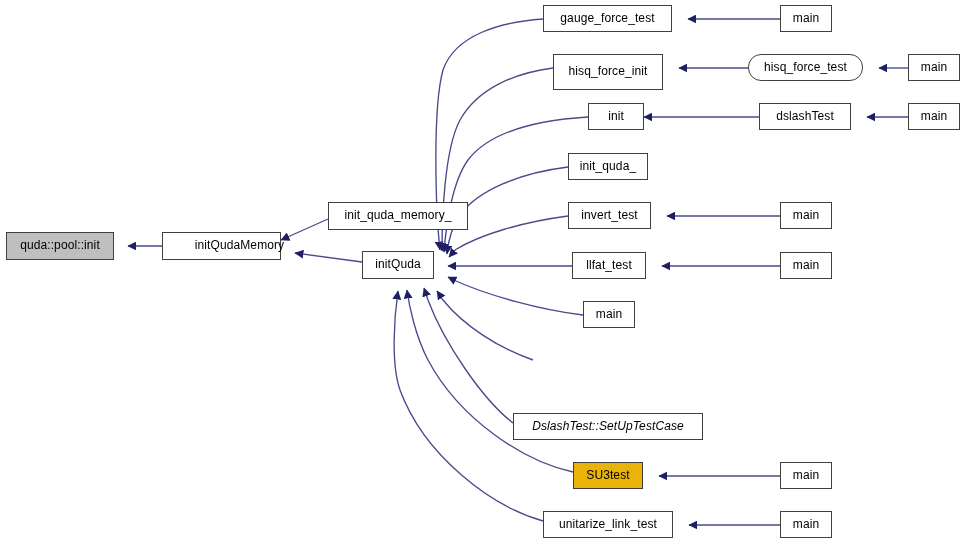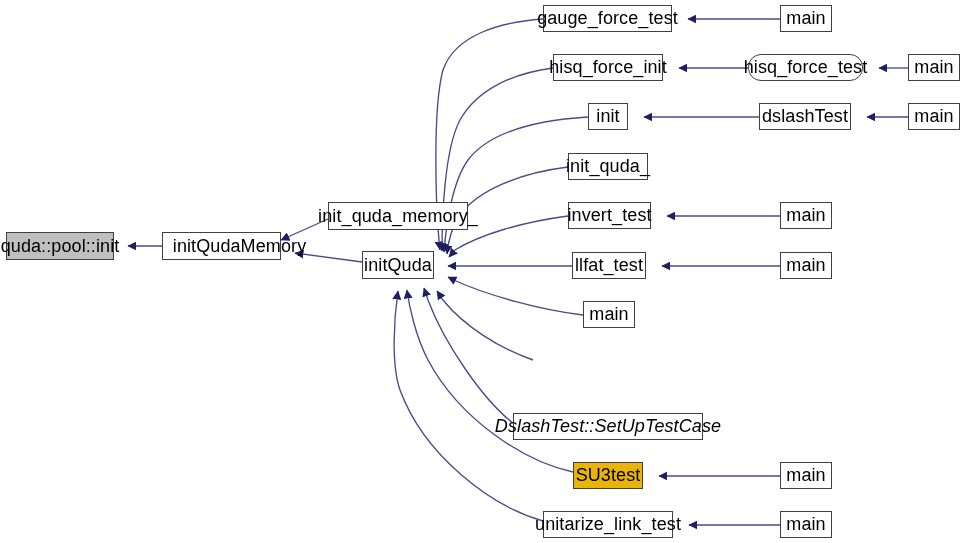--- a/index.html
+++ b/index.html
@@ -1,20 +1,20 @@
 <!DOCTYPE html>
 <html><head>
 <meta charset="utf-8">
 <style>
   html,body{margin:0;padding:0;background:#ffffff;}
   body{font-family:"Liberation Sans",sans-serif;}
   #graph{position:relative;width:965px;height:543px;background:#ffffff;overflow:hidden;}
   #edges{position:absolute;left:0;top:0;width:965px;height:543px;}
   .node{position:absolute;box-sizing:border-box;border:1px solid #404040;
-        background:#ffffff;color:#000000;font-size:18px;line-height:1.12;
+        background:#ffffff;color:#000000;font-size:12px;line-height:1.12;
         display:flex;align-items:center;justify-content:center;text-align:center;
         white-space:pre-line;letter-spacing:0.1px;}
   .node.hl{background:#bfbfbf;border-color:#404040;}
 </style>
 </head>
 <body>
 
 <div id="graph" style="background: rgb(255, 255, 255);">
   <svg id="edges" viewBox="0 0 965 543" xmlns="http://www.w3.org/2000/svg">
       <defs>
@@ -45,24 +45,24 @@
       <path d="M780,266 L662,266" fill="none" stroke="#4a4a8c" stroke-width="1.35" marker-end="url(#ah)"></path>
       <path d="M780,476 L659,476" fill="none" stroke="#4a4a8c" stroke-width="1.35" marker-end="url(#ah)"></path>
       <path d="M780,525 L689,525" fill="none" stroke="#4a4a8c" stroke-width="1.35" marker-end="url(#ah)"></path>
     </svg>
 <div class="node hl" style="left: 6px; top: 232px; width: 108px; height: 28px; background: rgb(191, 191, 191); border-color: rgb(64, 64, 64); color: rgb(0, 0, 0);"><span>quda::pool::init</span></div>
     <div class="node" style="left: 162px; top: 232px; width: 119px; height: 28px; background: rgb(255, 255, 255); border-color: rgb(64, 64, 64); color: rgb(0, 0, 0); padding-left: 36px;"><span>initQudaMemory</span></div>
     <div class="node" style="left: 328px; top: 202px; width: 140px; height: 28px; background: rgb(255, 255, 255); border-color: rgb(64, 64, 64); color: rgb(0, 0, 0);"><span>init_quda_memory_</span></div>
     <div class="node" style="left: 362px; top: 251px; width: 72px; height: 28px; background: rgb(255, 255, 255); border-color: rgb(64, 64, 64); color: rgb(0, 0, 0);"><span>initQuda</span></div>
     <div class="node" style="left: 543px; top: 5px; width: 129px; height: 27px; background: rgb(255, 255, 255); border-color: rgb(64, 64, 64); color: rgb(0, 0, 0);"><span>gauge_force_test</span></div>
     <div class="node" style="left: 780px; top: 5px; width: 52px; height: 27px; background: rgb(255, 255, 255); border-color: rgb(64, 64, 64); color: rgb(0, 0, 0);"><span>main</span></div>
-    <div class="node" style="left: 553px; top: 54px; width: 110px; height: 27px; background: rgb(255, 255, 255); border-color: rgb(64, 64, 64); color: rgb(0, 0, 0);"><span>hisq_force_init</span></div>
+    <div class="node" style="left: 553px; top: 54px; width: 110px; height: 36px; background: rgb(255, 255, 255); border-color: rgb(64, 64, 64); color: rgb(0, 0, 0);"><span>hisq_force_init</span></div>
     <div class="node" style="left: 748px; top: 54px; width: 115px; height: 27px; background: rgb(255, 255, 255); border-color: rgb(64, 64, 64); color: rgb(0, 0, 0); border-radius: 13px;"><span>hisq_force_test</span></div>
     <div class="node" style="left: 908px; top: 54px; width: 52px; height: 27px; background: rgb(255, 255, 255); border-color: rgb(64, 64, 64); color: rgb(0, 0, 0);"><span>main</span></div>
-    <div class="node" style="left: 588px; top: 103px; width: 40px; height: 27px; background: rgb(255, 255, 255); border-color: rgb(64, 64, 64); color: rgb(0, 0, 0);"><span>init</span></div>
+    <div class="node" style="left: 588px; top: 103px; width: 56px; height: 27px; background: rgb(255, 255, 255); border-color: rgb(64, 64, 64); color: rgb(0, 0, 0);"><span>init</span></div>
     <div class="node" style="left: 759px; top: 103px; width: 92px; height: 27px; background: rgb(255, 255, 255); border-color: rgb(64, 64, 64); color: rgb(0, 0, 0);"><span>dslashTest</span></div>
     <div class="node" style="left: 908px; top: 103px; width: 52px; height: 27px; background: rgb(255, 255, 255); border-color: rgb(64, 64, 64); color: rgb(0, 0, 0);"><span>main</span></div>
     <div class="node" style="left: 568px; top: 153px; width: 80px; height: 27px; background: rgb(255, 255, 255); border-color: rgb(64, 64, 64); color: rgb(0, 0, 0); justify-content: center;"><span>init_quda_</span></div>
     <div class="node" style="left: 568px; top: 202px; width: 83px; height: 27px; background: rgb(255, 255, 255); border-color: rgb(64, 64, 64); color: rgb(0, 0, 0);"><span>invert_test</span></div>
     <div class="node" style="left: 780px; top: 202px; width: 52px; height: 27px; background: rgb(255, 255, 255); border-color: rgb(64, 64, 64); color: rgb(0, 0, 0);"><span>main</span></div>
     <div class="node" style="left: 572px; top: 252px; width: 74px; height: 27px; background: rgb(255, 255, 255); border-color: rgb(64, 64, 64); color: rgb(0, 0, 0); align-items: center;"><span>llfat_test</span></div>
     <div class="node" style="left: 780px; top: 252px; width: 52px; height: 27px; background: rgb(255, 255, 255); border-color: rgb(64, 64, 64); color: rgb(0, 0, 0);"><span>main</span></div>
     <div class="node" style="left: 583px; top: 301px; width: 52px; height: 27px; background: rgb(255, 255, 255); border-color: rgb(64, 64, 64); color: rgb(0, 0, 0);"><span>main</span></div>
     <div class="node" style="left: 513px; top: 413px; width: 190px; height: 27px; background: rgb(255, 255, 255); border-color: rgb(64, 64, 64); color: rgb(0, 0, 0); font-style: italic;"><span>DslashTest::SetUpTestCase</span></div>
     <div class="node" style="left: 573px; top: 462px; width: 70px; height: 27px; background: #eab308; border-color: rgb(64, 64, 64); color: rgb(0, 0, 0);"><span>SU3test</span></div>

